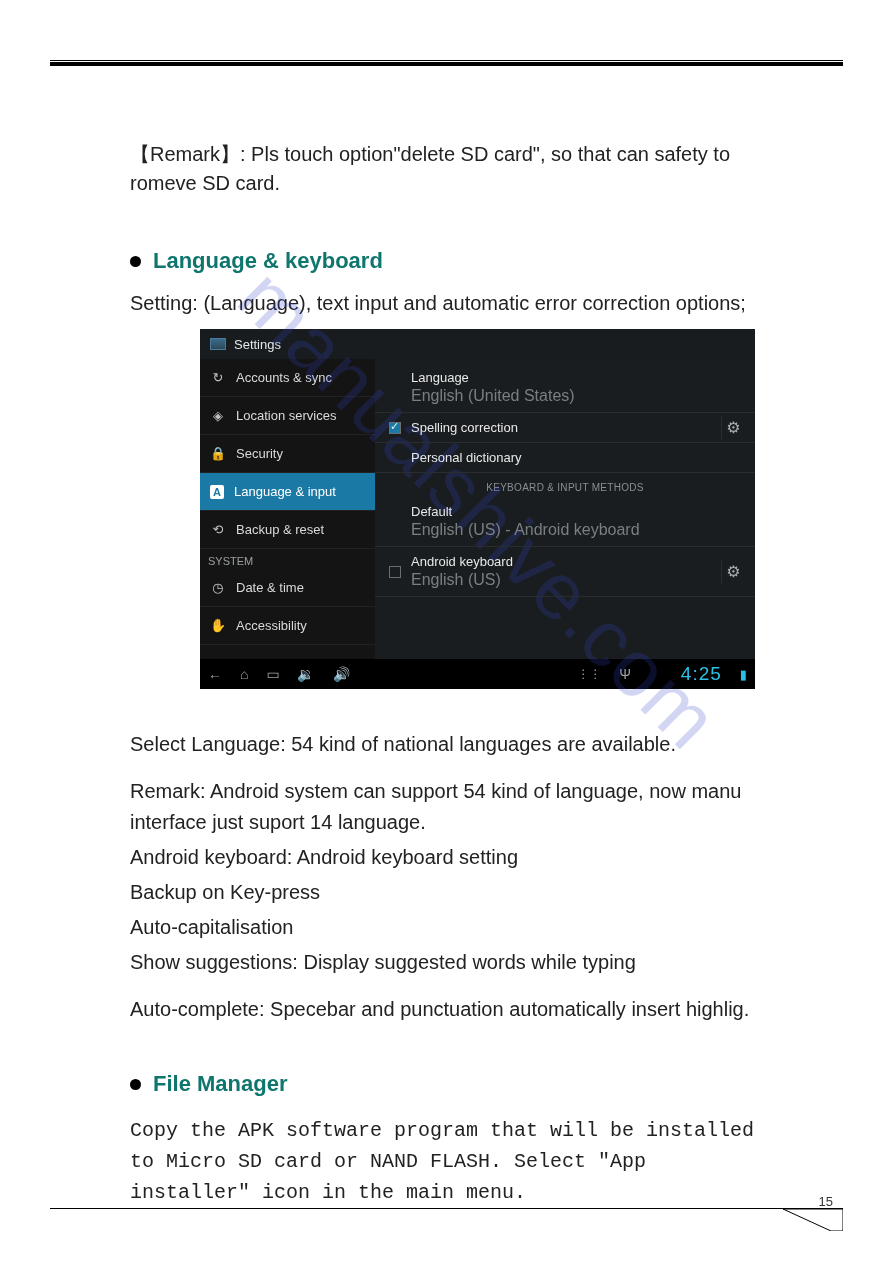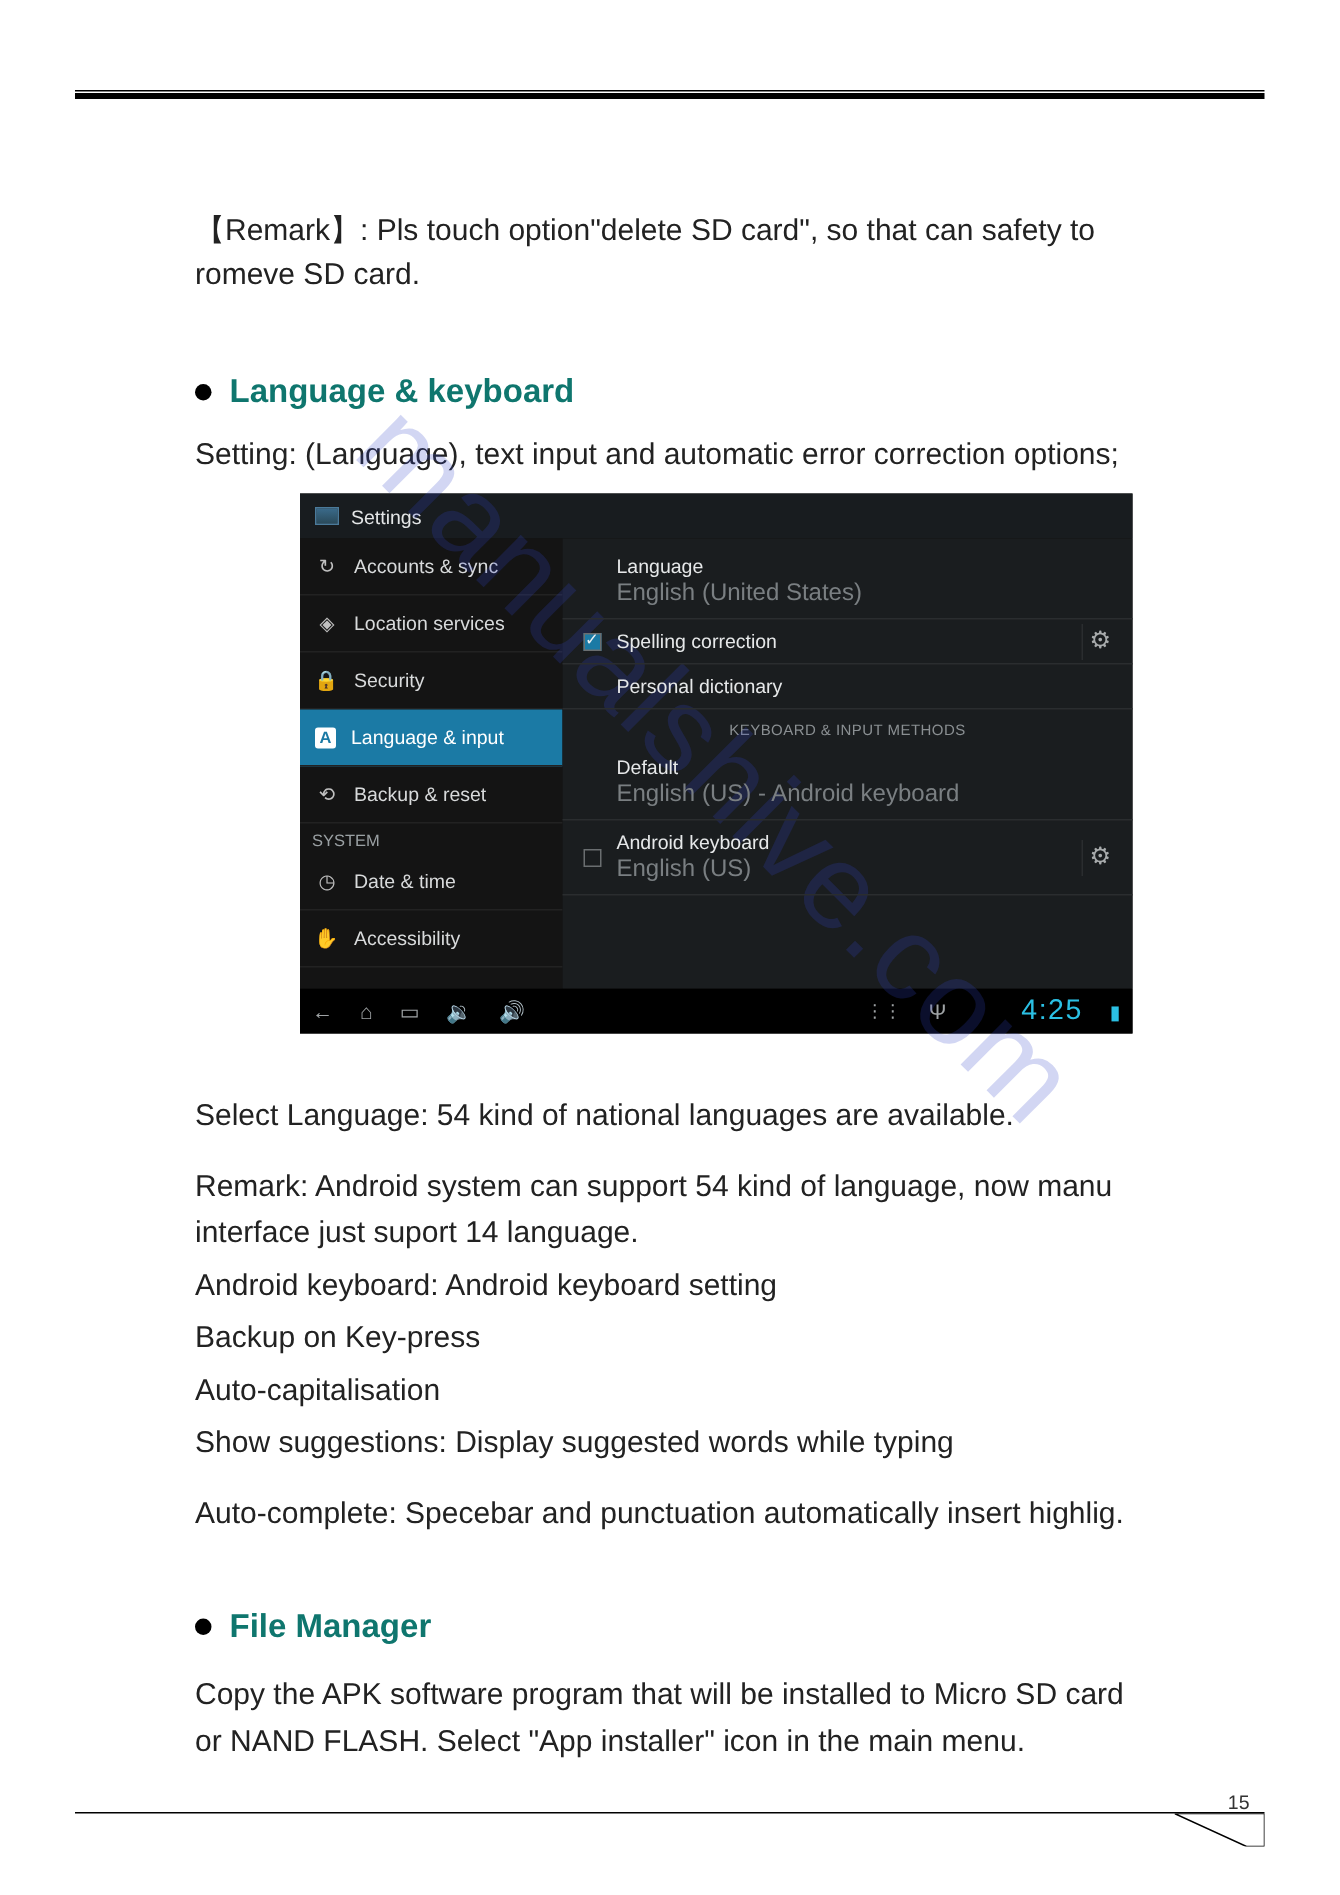--- a/index.html
+++ b/index.html
@@ -333,21 +333,21 @@
     <p>Auto-capitalisation</p>
     <p>Show suggestions: Display suggested words while typing</p>
     <p class="sp">Auto-complete: Specebar and punctuation automatically insert highlig.</p>
   </div>
 
   <div class="sec2">
     <div class="section-head">
       <div class="bullet"></div>
       <div class="h2">File Manager</div>
     </div>
-    <p class="intro" style="line-height:1.55;">Copy the APK software program that will be installed to Micro SD card or NAND FLASH. Select "App installer" icon in the main menu.</p>
+    <p class="intro" style="line-height:1.55;font-family:Liberation Mono, monospace;">Copy the APK software program that will be installed to Micro SD card or NAND FLASH. Select "App installer" icon in the main menu.</p>
   </div>
 
 </div>
 
 <div class="ft-rule"></div>
 <div class="pg-dec">
   <svg viewBox="0 0 60 22">
       <path d="M0 0 L60 0 L60 22 L48 22 Z" fill="none" stroke="#000" stroke-width="1"></path>
     </svg>
 </div>

